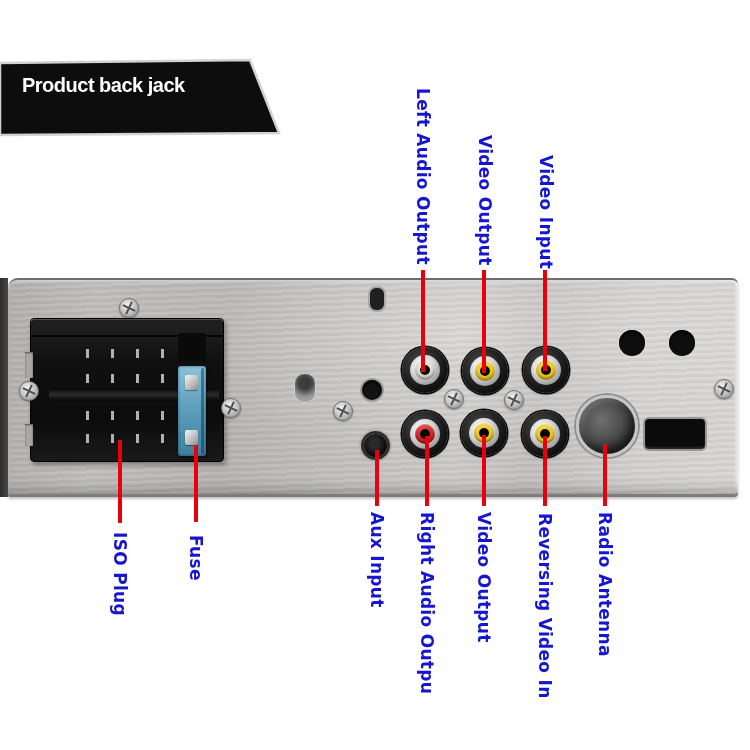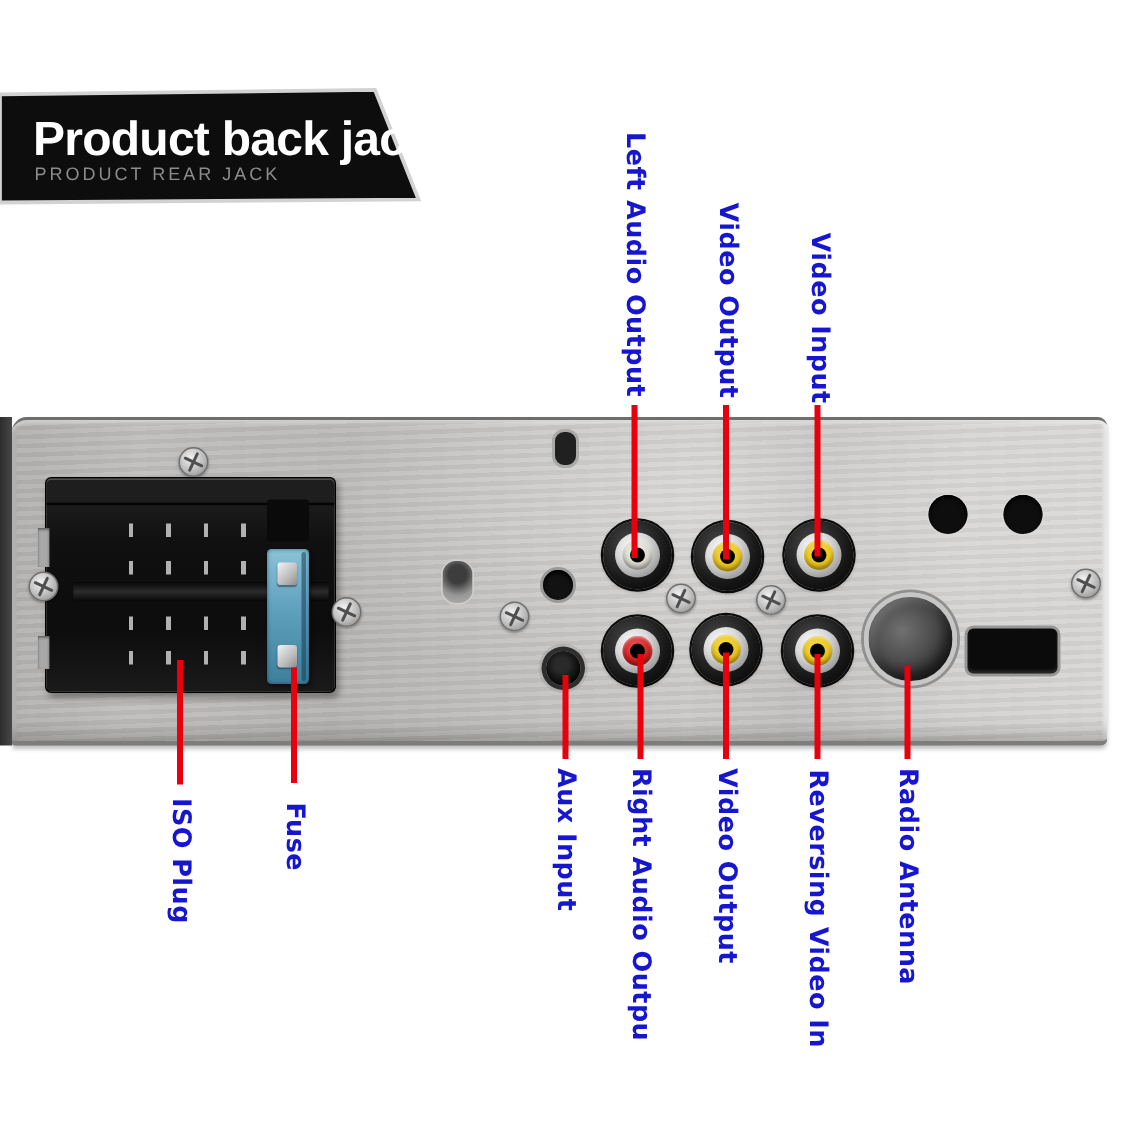--- a/index.html
+++ b/index.html
@@ -13,21 +13,21 @@
     --banner-subtitle-gray:#8c8c8c;
     --panel-silver:#c3c2c0;
   }
   html,body{margin:0;padding:0;background:#fff;}
   .stage{position:relative;width:750px;height:750px;background:#fff;overflow:hidden;
          font-family:"Liberation Sans",sans-serif;}
 
   
   .banner-svg{position:absolute;left:0;top:0;}
   .banner-poly{fill:var(--banner-black);stroke:#d2d2d2;stroke-width:2.5;}
-  .banner-title{position:absolute;left:22px;top:74px;font-size:32px;font-weight:bold;
+  .banner-title{position:absolute;left:22px;top:74px;font-size:20px;font-weight:bold;
     color:#ffffff;letter-spacing:-0.5px;white-space:nowrap;text-align:right;}
   .banner-subtitle{position:absolute;left:23px;top:109px;font-size:12px;
     color:var(--banner-subtitle-gray);letter-spacing:2px;white-space:nowrap;}
 
   
   .panel{position:absolute;left:8px;top:278px;width:730px;height:219px;z-index:1;
     background:linear-gradient(93deg,#b2b1af 0%,#c0bfbd 12%,#b6b5b3 30%,var(--panel-silver) 48%,
                #cccbc9 62%,#c2c1bf 72%,#d3d2d0 86%,#d8d7d5 100%);
     border-radius:10px 6px 4px 2px;
     box-shadow:inset 0 3px 0 -1px #6e6e6e, inset 0 6px 4px -3px rgba(255,255,255,.55),
@@ -125,21 +125,20 @@
 </style>
 </head>
 <body>
 
 <div class="stage">
 
   <svg class="banner-svg" width="300" height="150">
     <polygon class="banner-poly" points="0,63 250,60 279,133 0,135"></polygon>
   </svg>
   <div class="banner-title">Product back jack</div>
-  <div class="banner-subtitle">PRODUCT REAR JACK</div>
 
   <div class="panel-left-edge"></div>
   <div class="panel"></div>
 
   <div class="iso">
     <div class="iso-topbar"></div>
     <div class="pinrow pr1"></div>
     <div class="pinrow pr2"></div>
     <div class="iso-divider"></div>
     <div class="pinrow pr3"></div>

